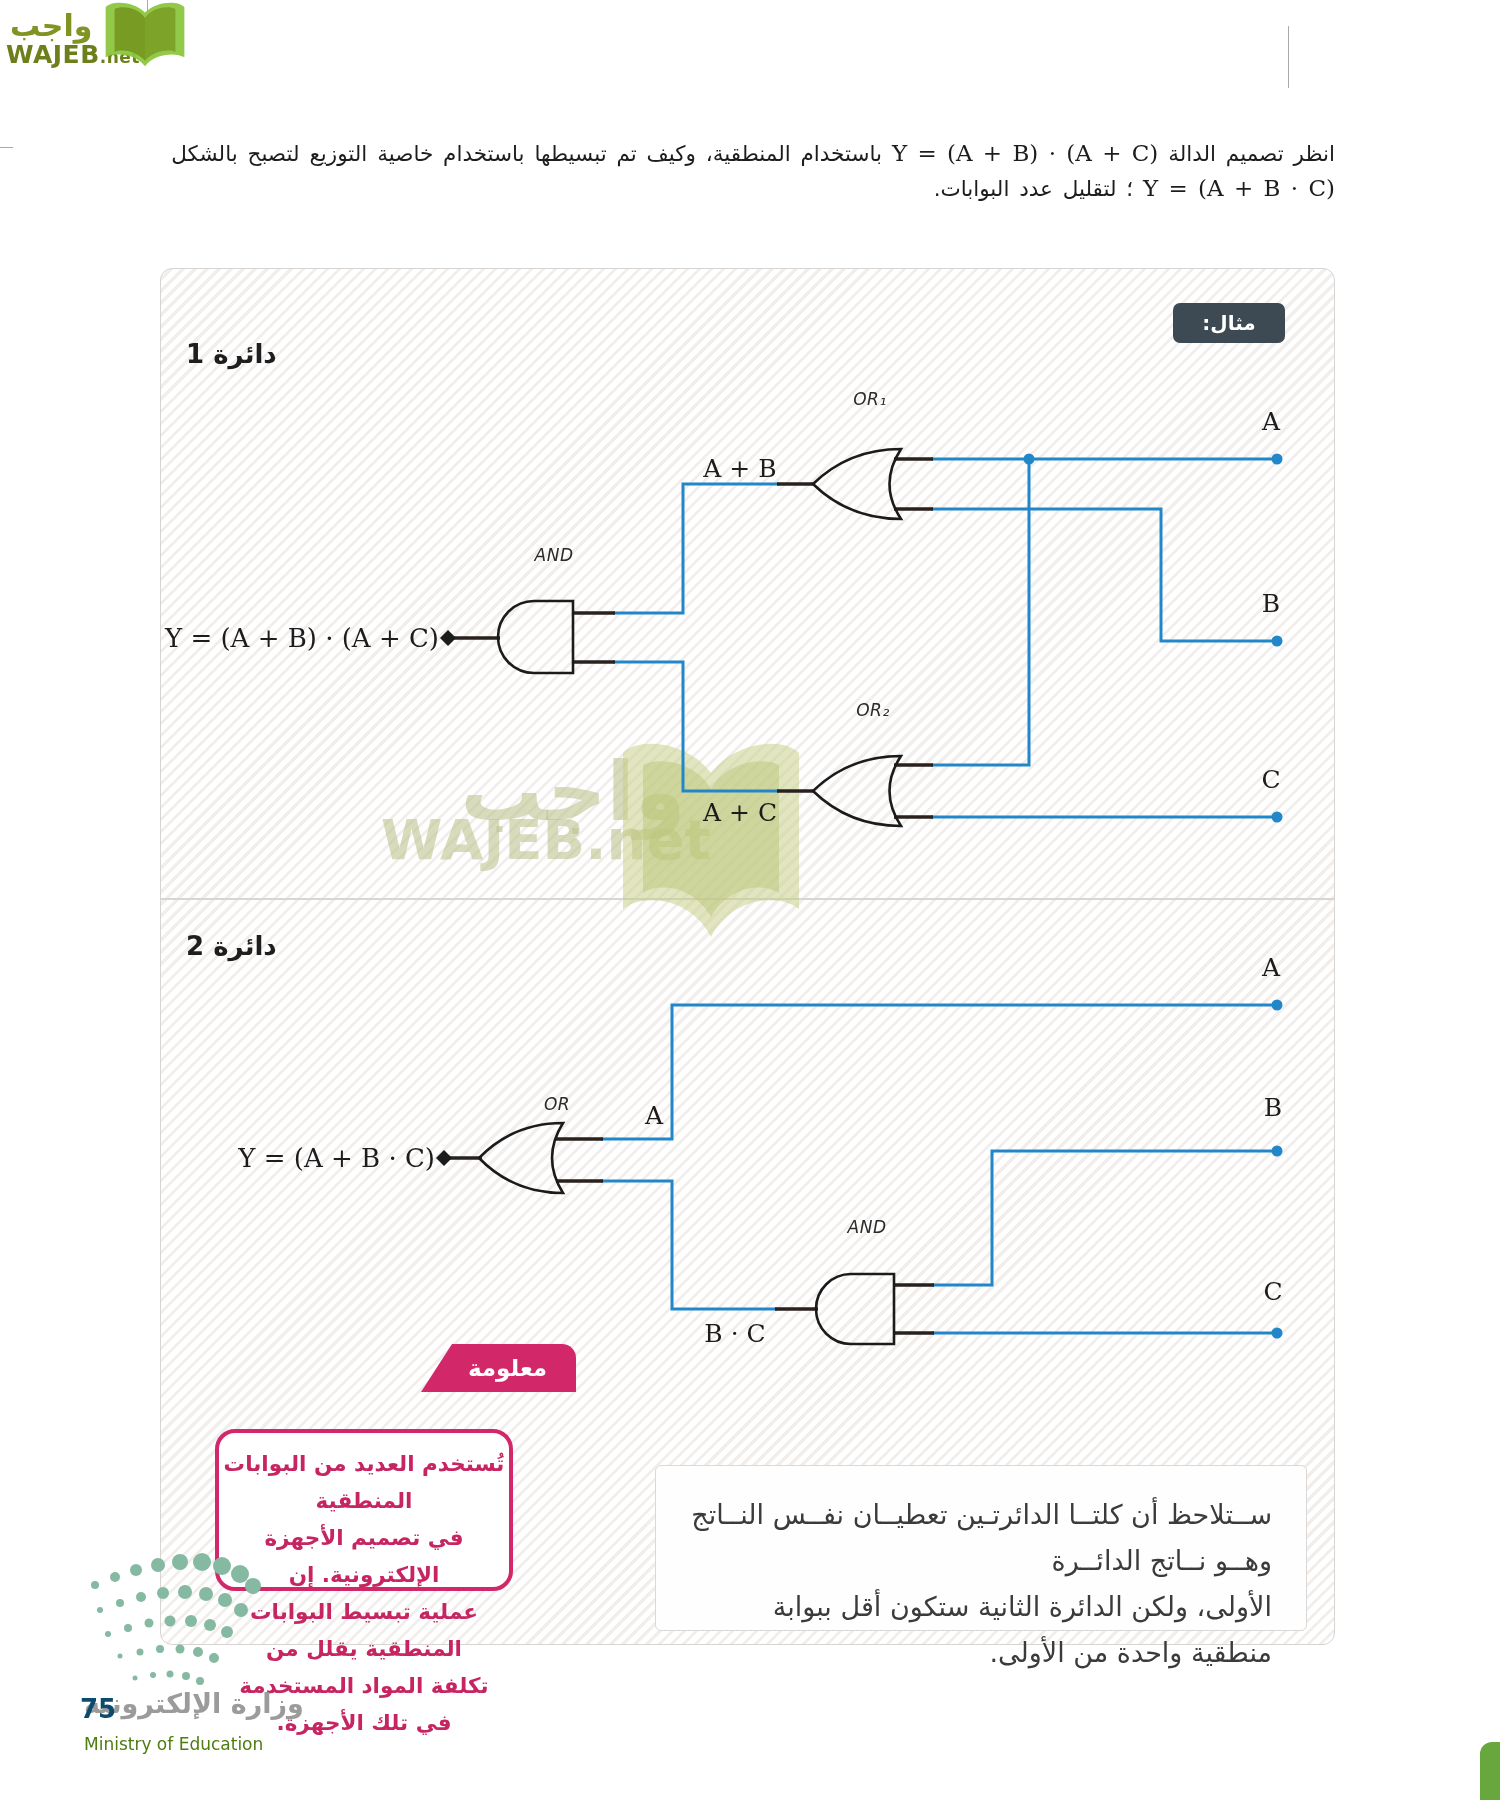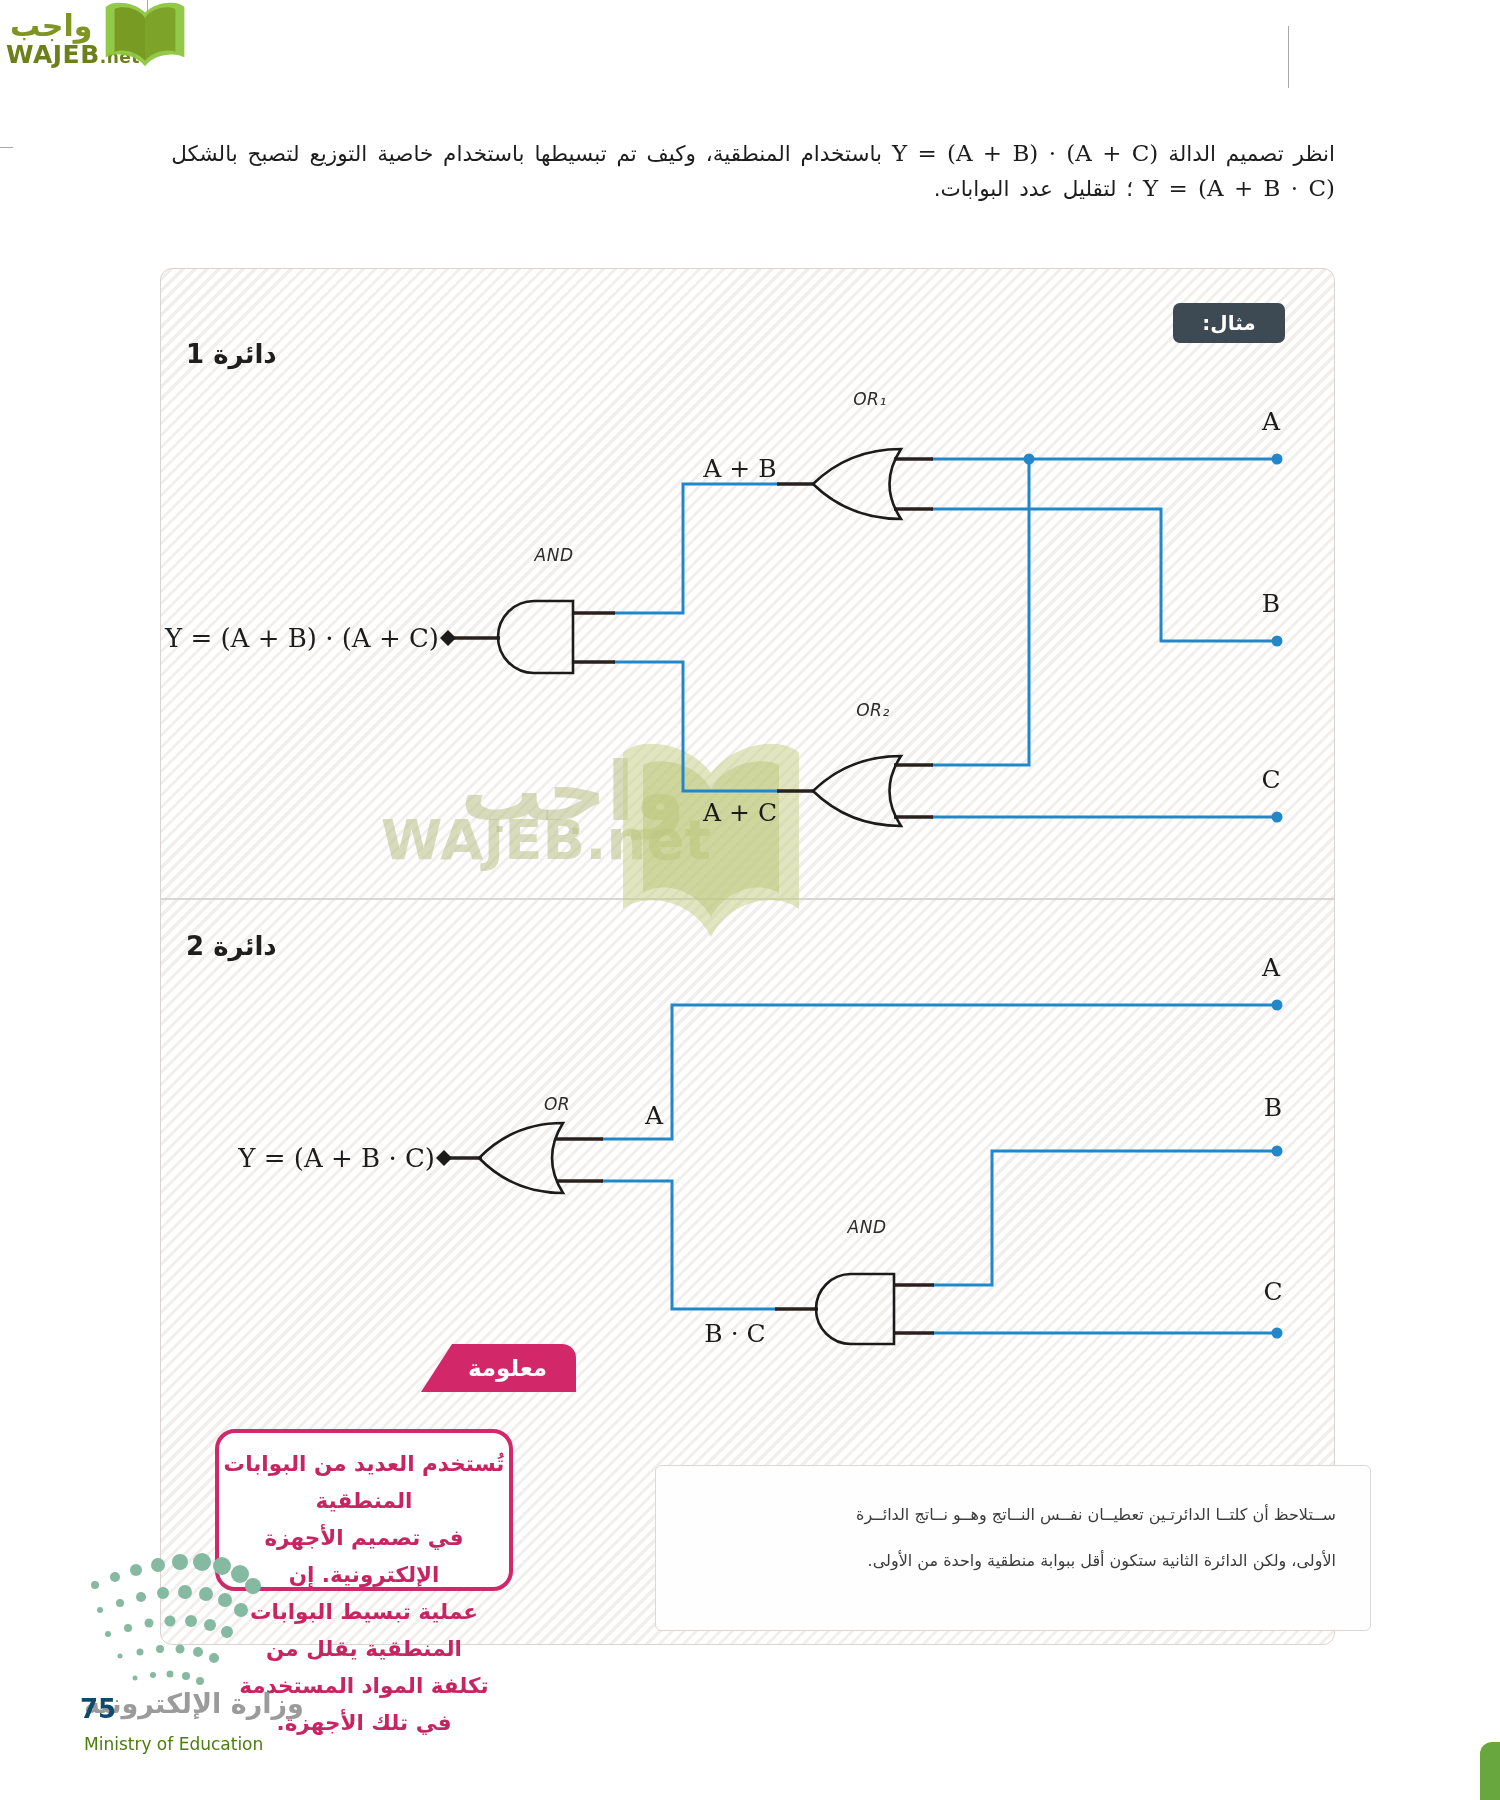--- a/index.html
+++ b/index.html
@@ -33,22 +33,22 @@
   
   .wm{color:rgba(184,191,134,0.55);font-weight:bold;}
   
   .infotab{left:260px;top:1075px;width:155px;height:48px;background:#d2286a;border-radius:14px 14px 0 0;
            clip-path:polygon(20% 0,100% 0,100% 100%,0 100%);color:#fff;font-size:23px;font-weight:bold;
            display:flex;align-items:center;justify-content:center;padding-left:18px;box-sizing:border-box;direction:rtl;}
   .infobox{left:54px;top:1160px;width:298px;height:162px;background:#fff;border:4px solid #d2286a;border-radius:20px;
            box-sizing:border-box;direction:rtl;text-align:center;color:#c62562;font-size:21.5px;line-height:37px;
            padding-top:12px;font-weight:bold;}
   
-  .notebox{left:494px;top:1196px;width:716px;height:166px;background:#fefefe;border:1.5px solid #dcd8d5;border-radius:6px;
-           box-sizing:border-box;direction:rtl;text-align:right;color:#3b3b3b;font-size:16px;line-height:46px;
+  .notebox{left:494px;top:1196px;width:652px;height:166px;background:#fefefe;border:1.5px solid #dcd8d5;border-radius:6px;
+           box-sizing:border-box;direction:rtl;text-align:right;color:#3b3b3b;font-size:27px;line-height:46px;
            padding:26px 34px 0 34px;}
   
   .moe-ar{left:84px;top:1688px;font-size:27px;font-weight:bold;color:#9b9b9b;direction:rtl;}
   .moe-en{left:84px;top:1734px;font-size:17px;color:#4d7c0f;}
   .moe-yr{left:84px;top:1829px;font-size:20px;color:#9b9b9b;font-style:italic;}
   .pagenum{left:80px;top:1694px;font-size:26px;font-weight:bold;color:#0c4a6e;}
   .greenbar{left:1480px;top:1742px;width:40px;height:78px;background:#68a73e;border-radius:12px;}
 </style>
 </head>
 <body>

